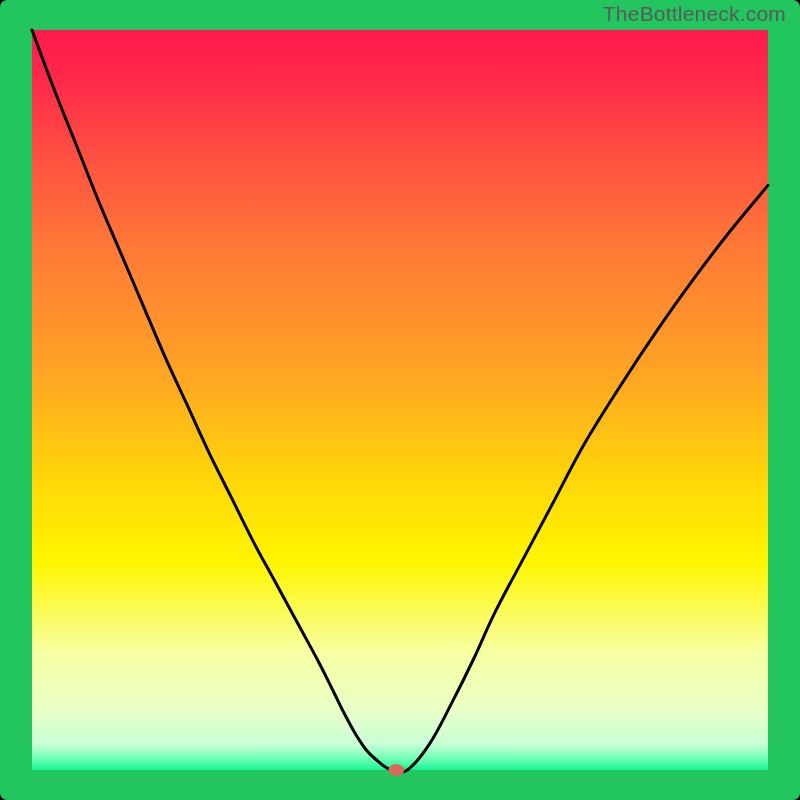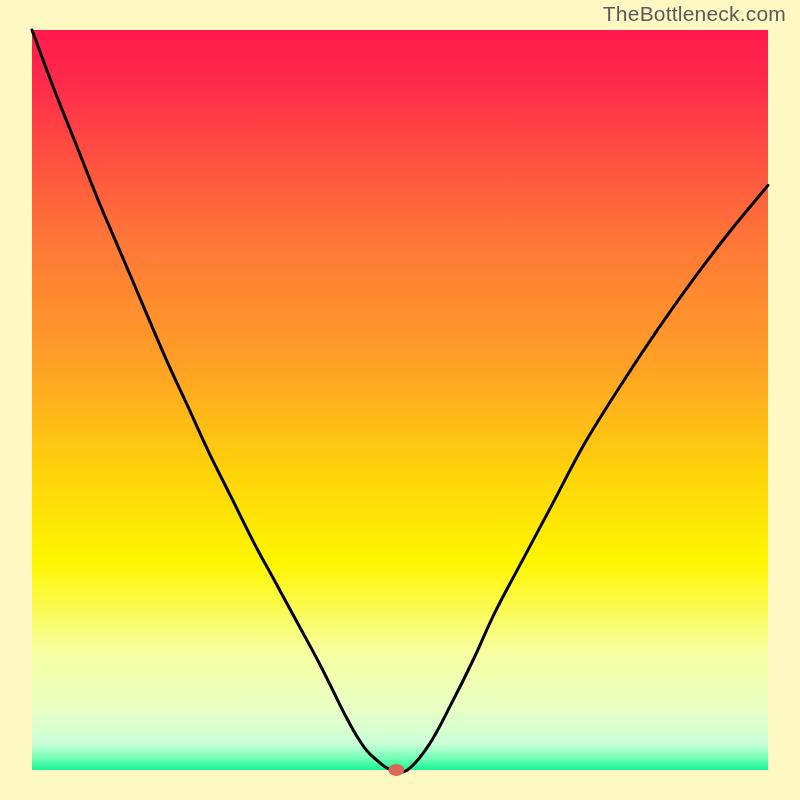--- a/index.html
+++ b/index.html
@@ -8,21 +8,22 @@
     width: 800px;
     height: 800px;
     background: #000;
     overflow: hidden;
     font-family: Arial, Helvetica, sans-serif;
   }
   .frame {
     position: absolute;
     top: 0; left: 0;
     width: 800px; height: 800px;
-    background: #fef9c3;
+    background: #22c55e;
+    border-radius: 7px;
   }
   .watermark {
     position: absolute;
     top: 2px;
     right: 14px;
     color: #5a5a5a;
     font-size: 21px;
     font-weight: 500;
     letter-spacing: 0.2px;
     pointer-events: none;

